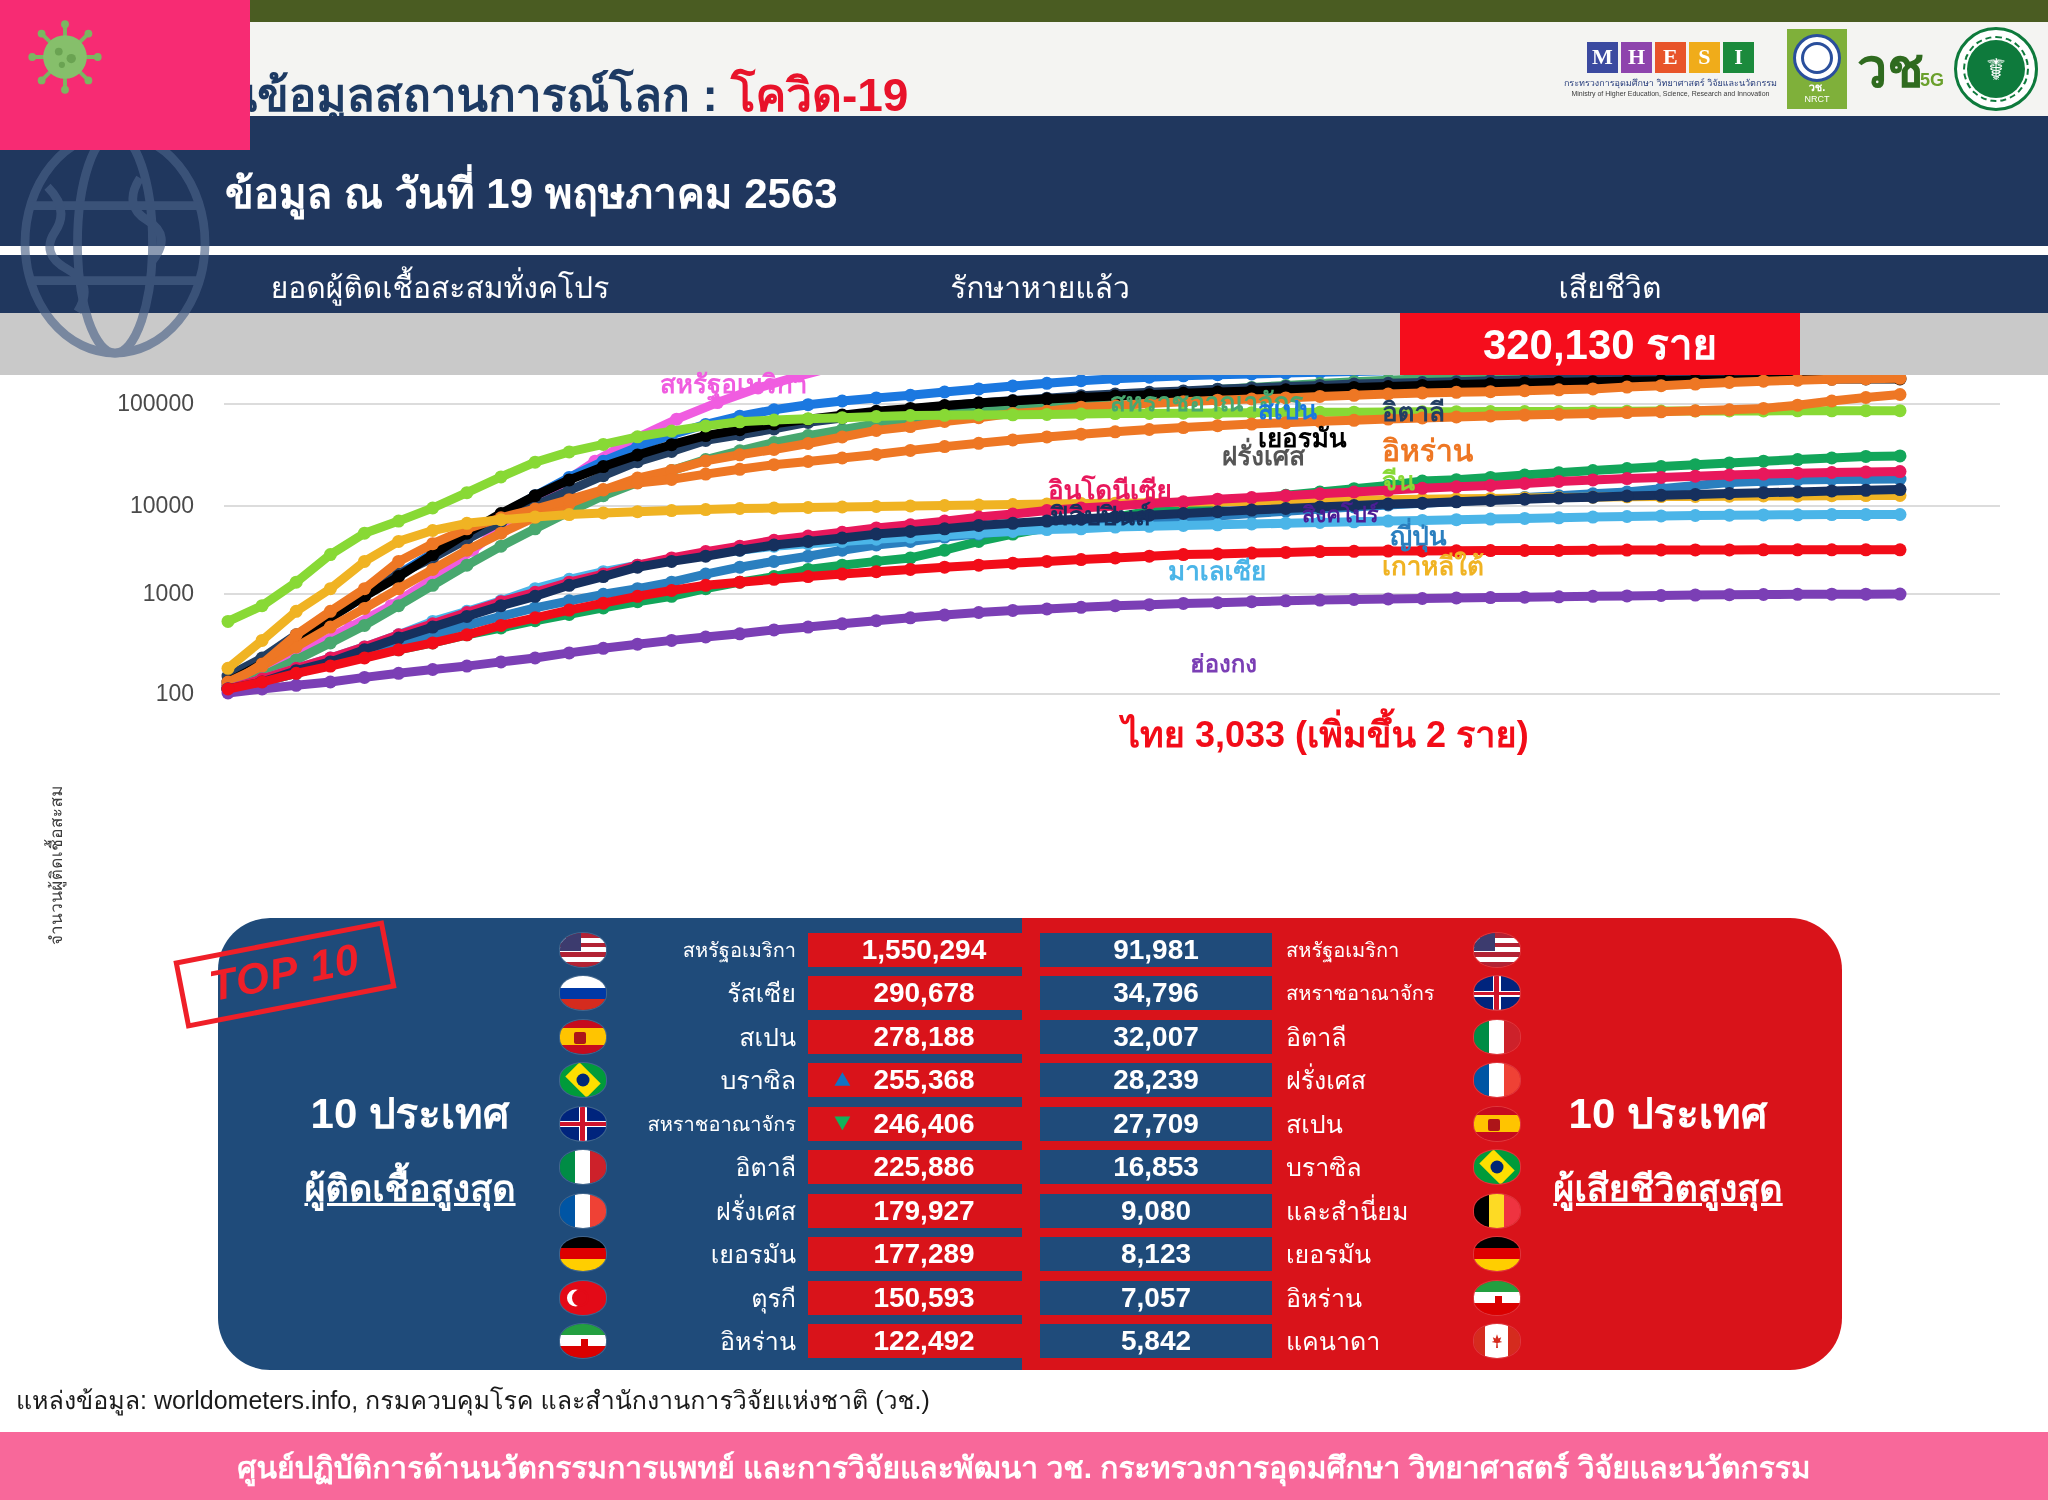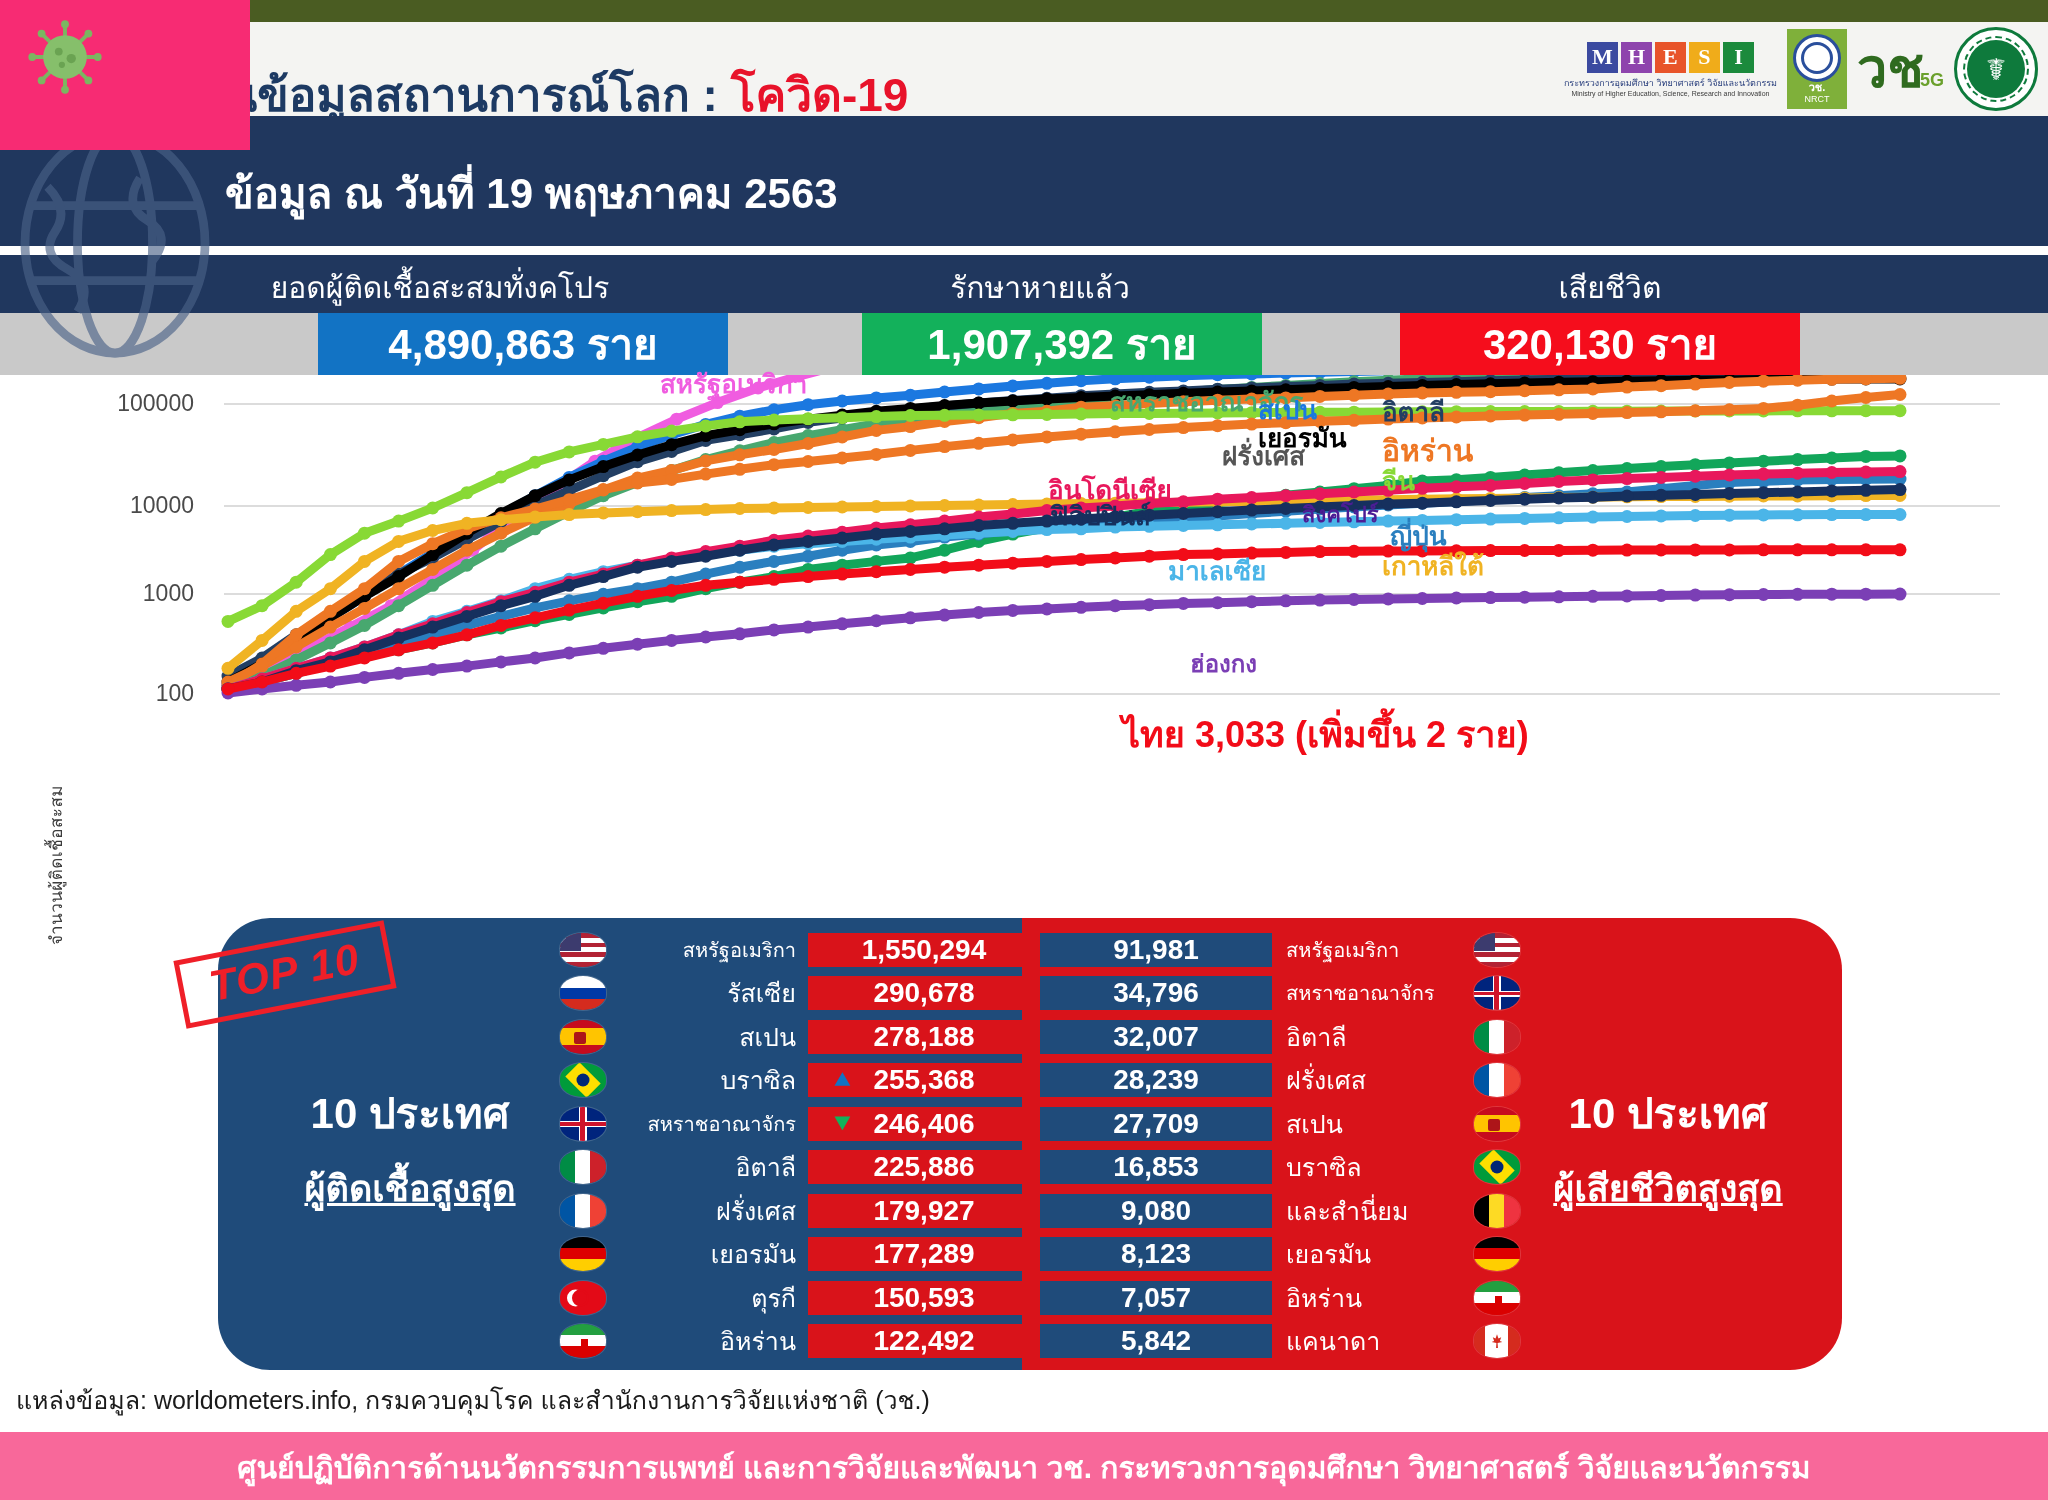--- a/index.html
+++ b/index.html
@@ -218,22 +218,20 @@
     </g>
   </svg>
   <div class="datestamp">ข้อมูล ณ วันที่ 19 พฤษภาคม 2563</div>
 
   <div class="statlbls"></div>
   <div class="statlbl" style="left:230px;width:420px;">ยอดผู้ติดเชื้อสะสมทั่งคโปร</div>
   <div class="statlbl" style="left:830px;width:420px;">รักษาหายแล้ว</div>
   <div class="statlbl" style="left:1400px;width:420px;">เสียชีวิต</div>
 
   <div class="statbar"></div>
-  <div class="statbox sb-blue" style="left:318px;width:410px;">4,890,863 ราย</div>
-  <div class="statbox sb-green" style="left:862px;width:400px;">1,907,392 ราย</div>
   <div class="statbox sb-red" style="left:1400px;width:400px;">320,130 ราย</div>
 
   <div class="chart-wrap">
     <div class="ylabel">จำนวนผู้ติดเชื้อสะสม</div>
     <div class="ytick" style="left:74px;top:15px;">100000</div>
     <div class="ytick" style="left:74px;top:117px;">10000</div>
     <div class="ytick" style="left:74px;top:205px;">1000</div>
     <div class="ytick" style="left:74px;top:305px;">100</div>
     <div class="gridline" style="top:28px;"></div>
     <div class="gridline" style="top:130px;"></div>

